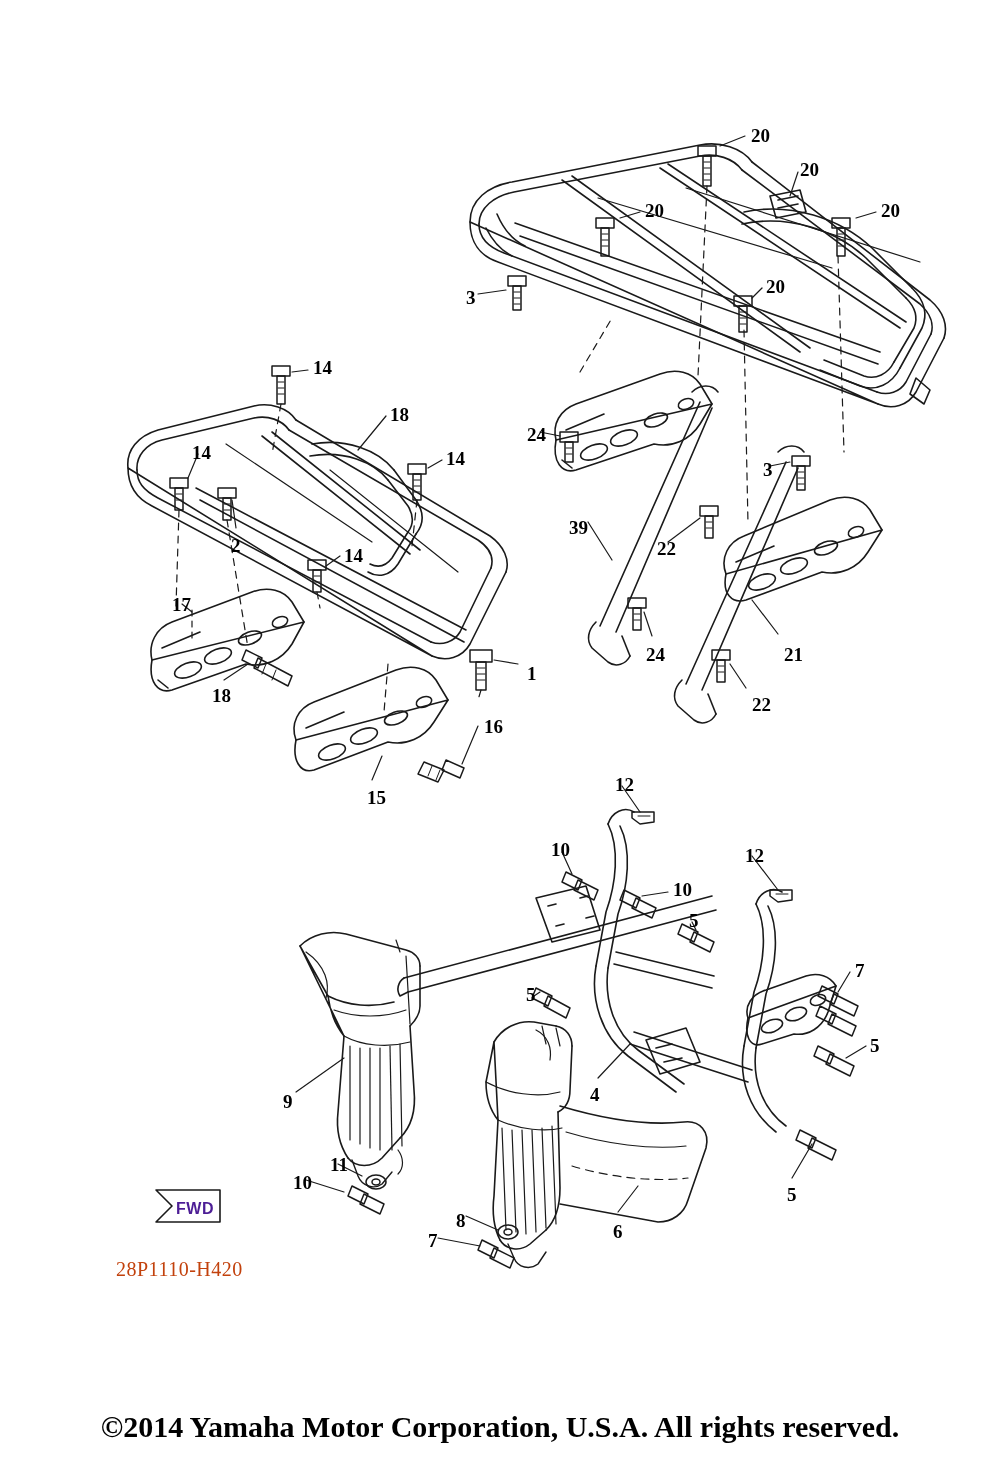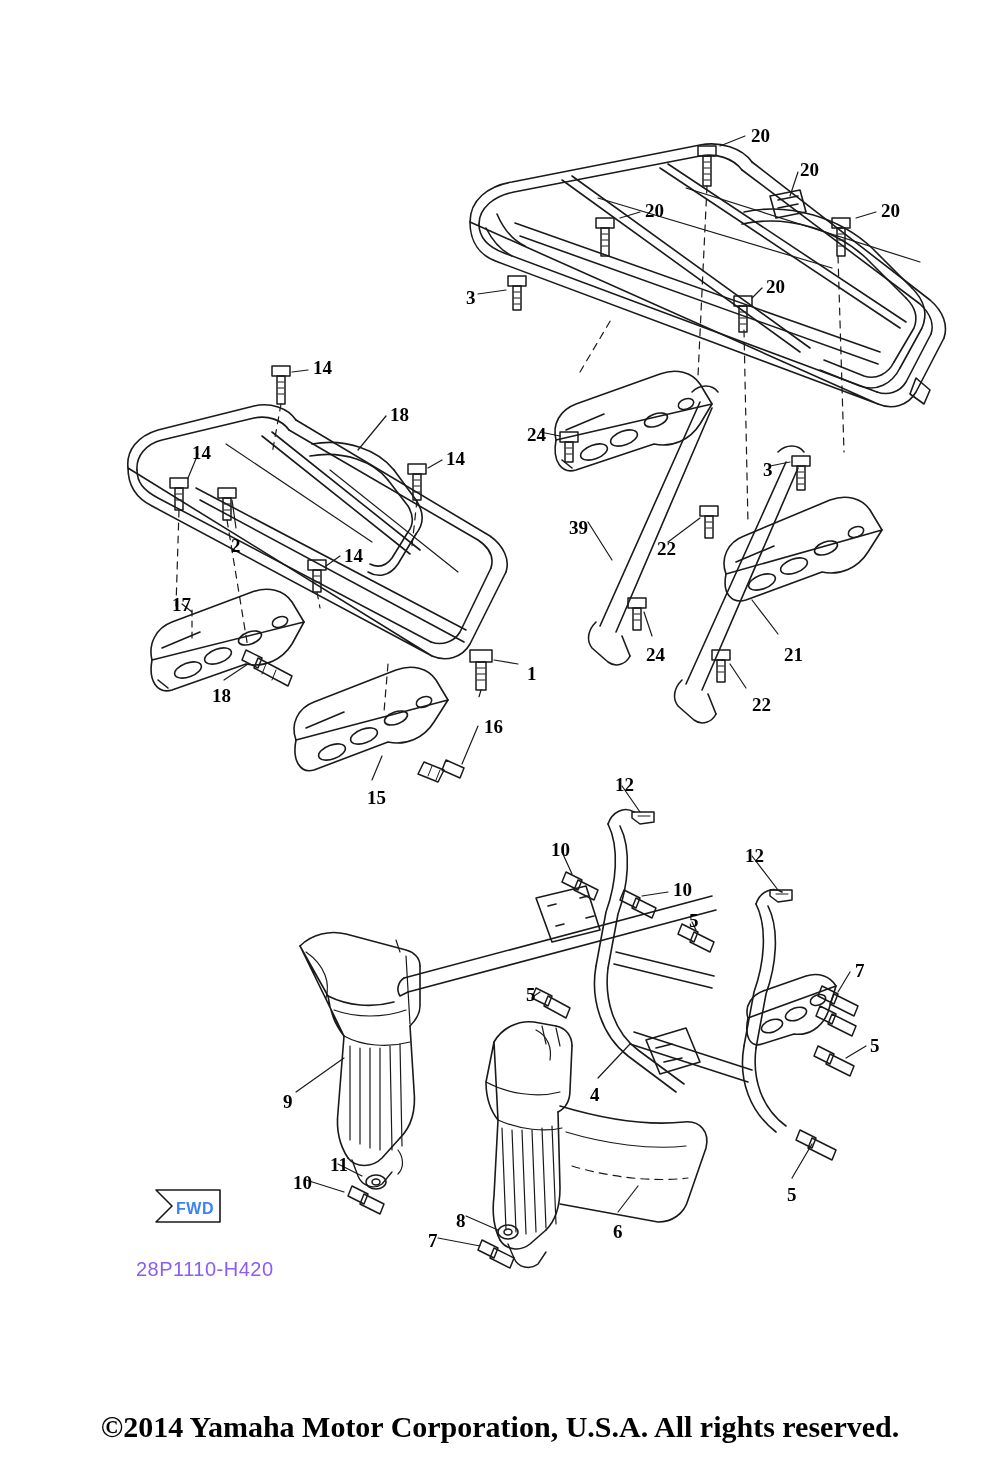--- a/index.html
+++ b/index.html
@@ -34,35 +34,34 @@
     font-weight: 700;
     color: #000000;
     line-height: 1;
     white-space: nowrap;
     user-select: none;
   }
   .part-code {
     position: absolute;
     left: 116px;
     top: 1258px;
-    font-family: Liberation Sans, sans-serif;
+    font-family: Liberation Serif, serif;
     font-size: 20px;
     letter-spacing: 0.5px;
-    color: #8b5cf6;
-    margin-left: 20px;
+    color: #c2410c;
   }
   .fwd-label {
     position: absolute;
     left: 176px;
     top: 1200px;
     font-family: "Liberation Sans", sans-serif;
     font-size: 16px;
     font-weight: bold;
     letter-spacing: 0.5px;
-    color: #3b82f6;
+    color: #4c1d95;
   }
   .copyright {
     position: absolute;
     left: 0;
     top: 1404px;
     width: 1000px;
     text-align: center;
     font-family: "Liberation Serif", serif;
     font-size: 30px;
     font-weight: bold;

